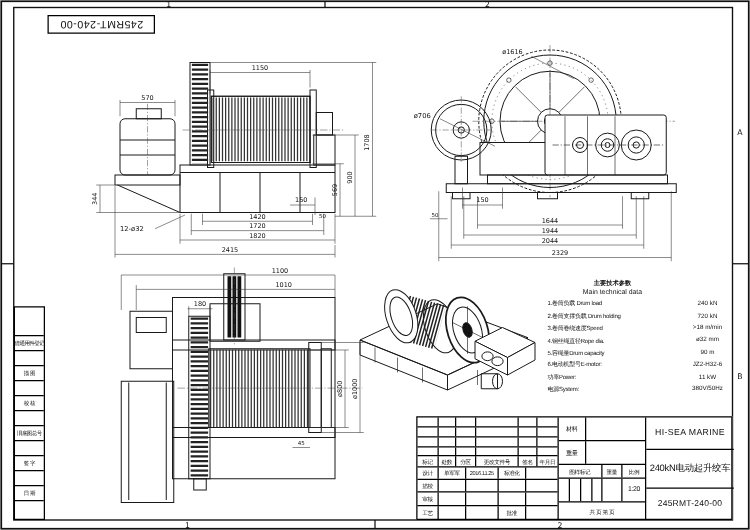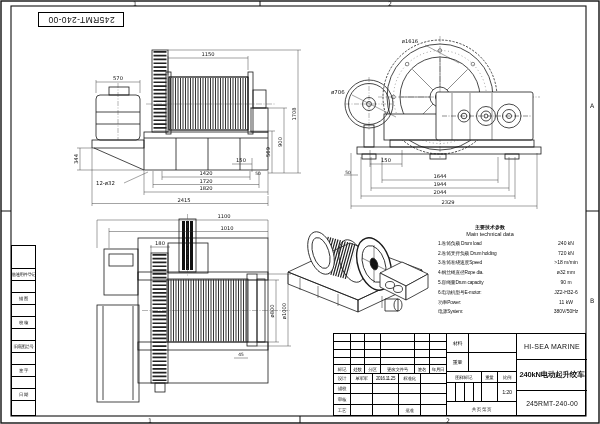--- a/index.html
+++ b/index.html
@@ -29,21 +29,21 @@
   .trow .tl{flex:1;font-size:4.8px;letter-spacing:-.2px;white-space:nowrap;overflow:hidden;padding-left:2px;}
   .trow .tv{width:44px;font-size:5px;text-align:center;white-space:nowrap;}
   
   .tb{left:333px;top:333px;width:253px;height:83px;border:1.5px solid #000;background:#fff;}
   .tb .abs{border-color:#000;}
   .cell{box-sizing:border-box;border-right:1px solid #000;display:flex;align-items:center;justify-content:center;
         font-size:4.5px;letter-spacing:-.3px;white-space:nowrap;overflow:hidden;}
   .row{display:flex;box-sizing:border-box;border-bottom:1px solid #000;}
   .nb{border-right:none;}
   .company{font-size:7px;letter-spacing:.3px;}
-  .product{font-size:7.5px;font-weight:bold;letter-spacing:-.2px;}
+  .product{font-size:7.5px;font-weight:normal;letter-spacing:-.2px;}
   .dno{font-size:6.8px;letter-spacing:.2px;}
 </style>
 </head>
 <body>
 
 <div class="page">
 
 <svg width="600" height="424" viewBox="0 0 600 424">
 
   <g stroke="#111" fill="none">

